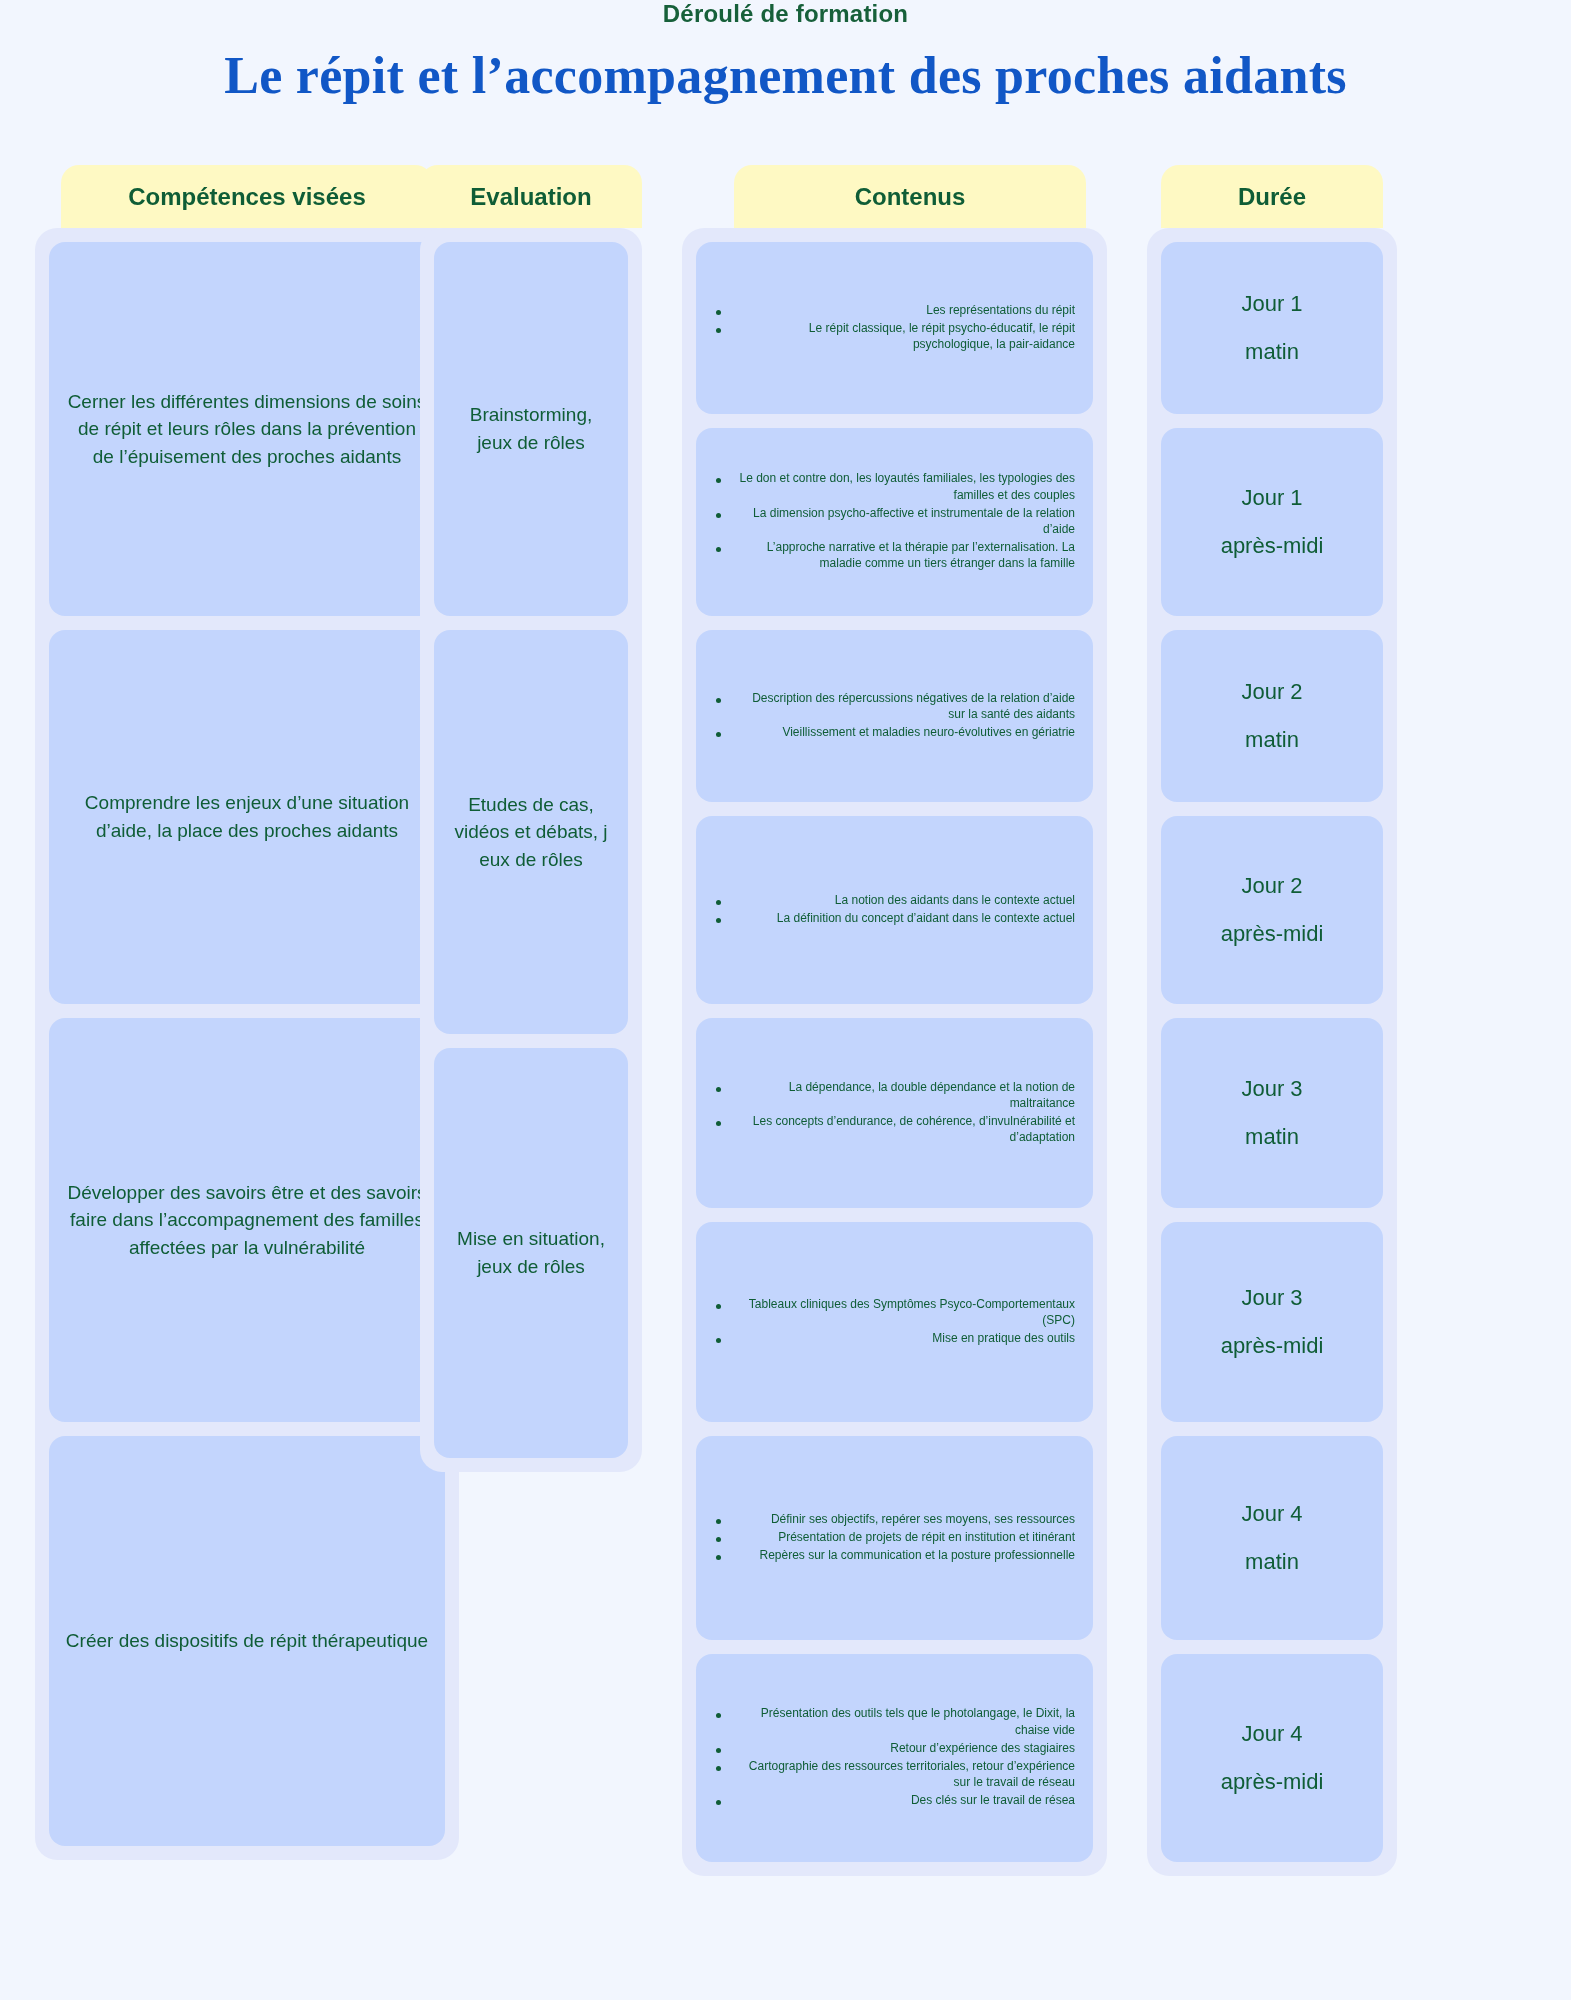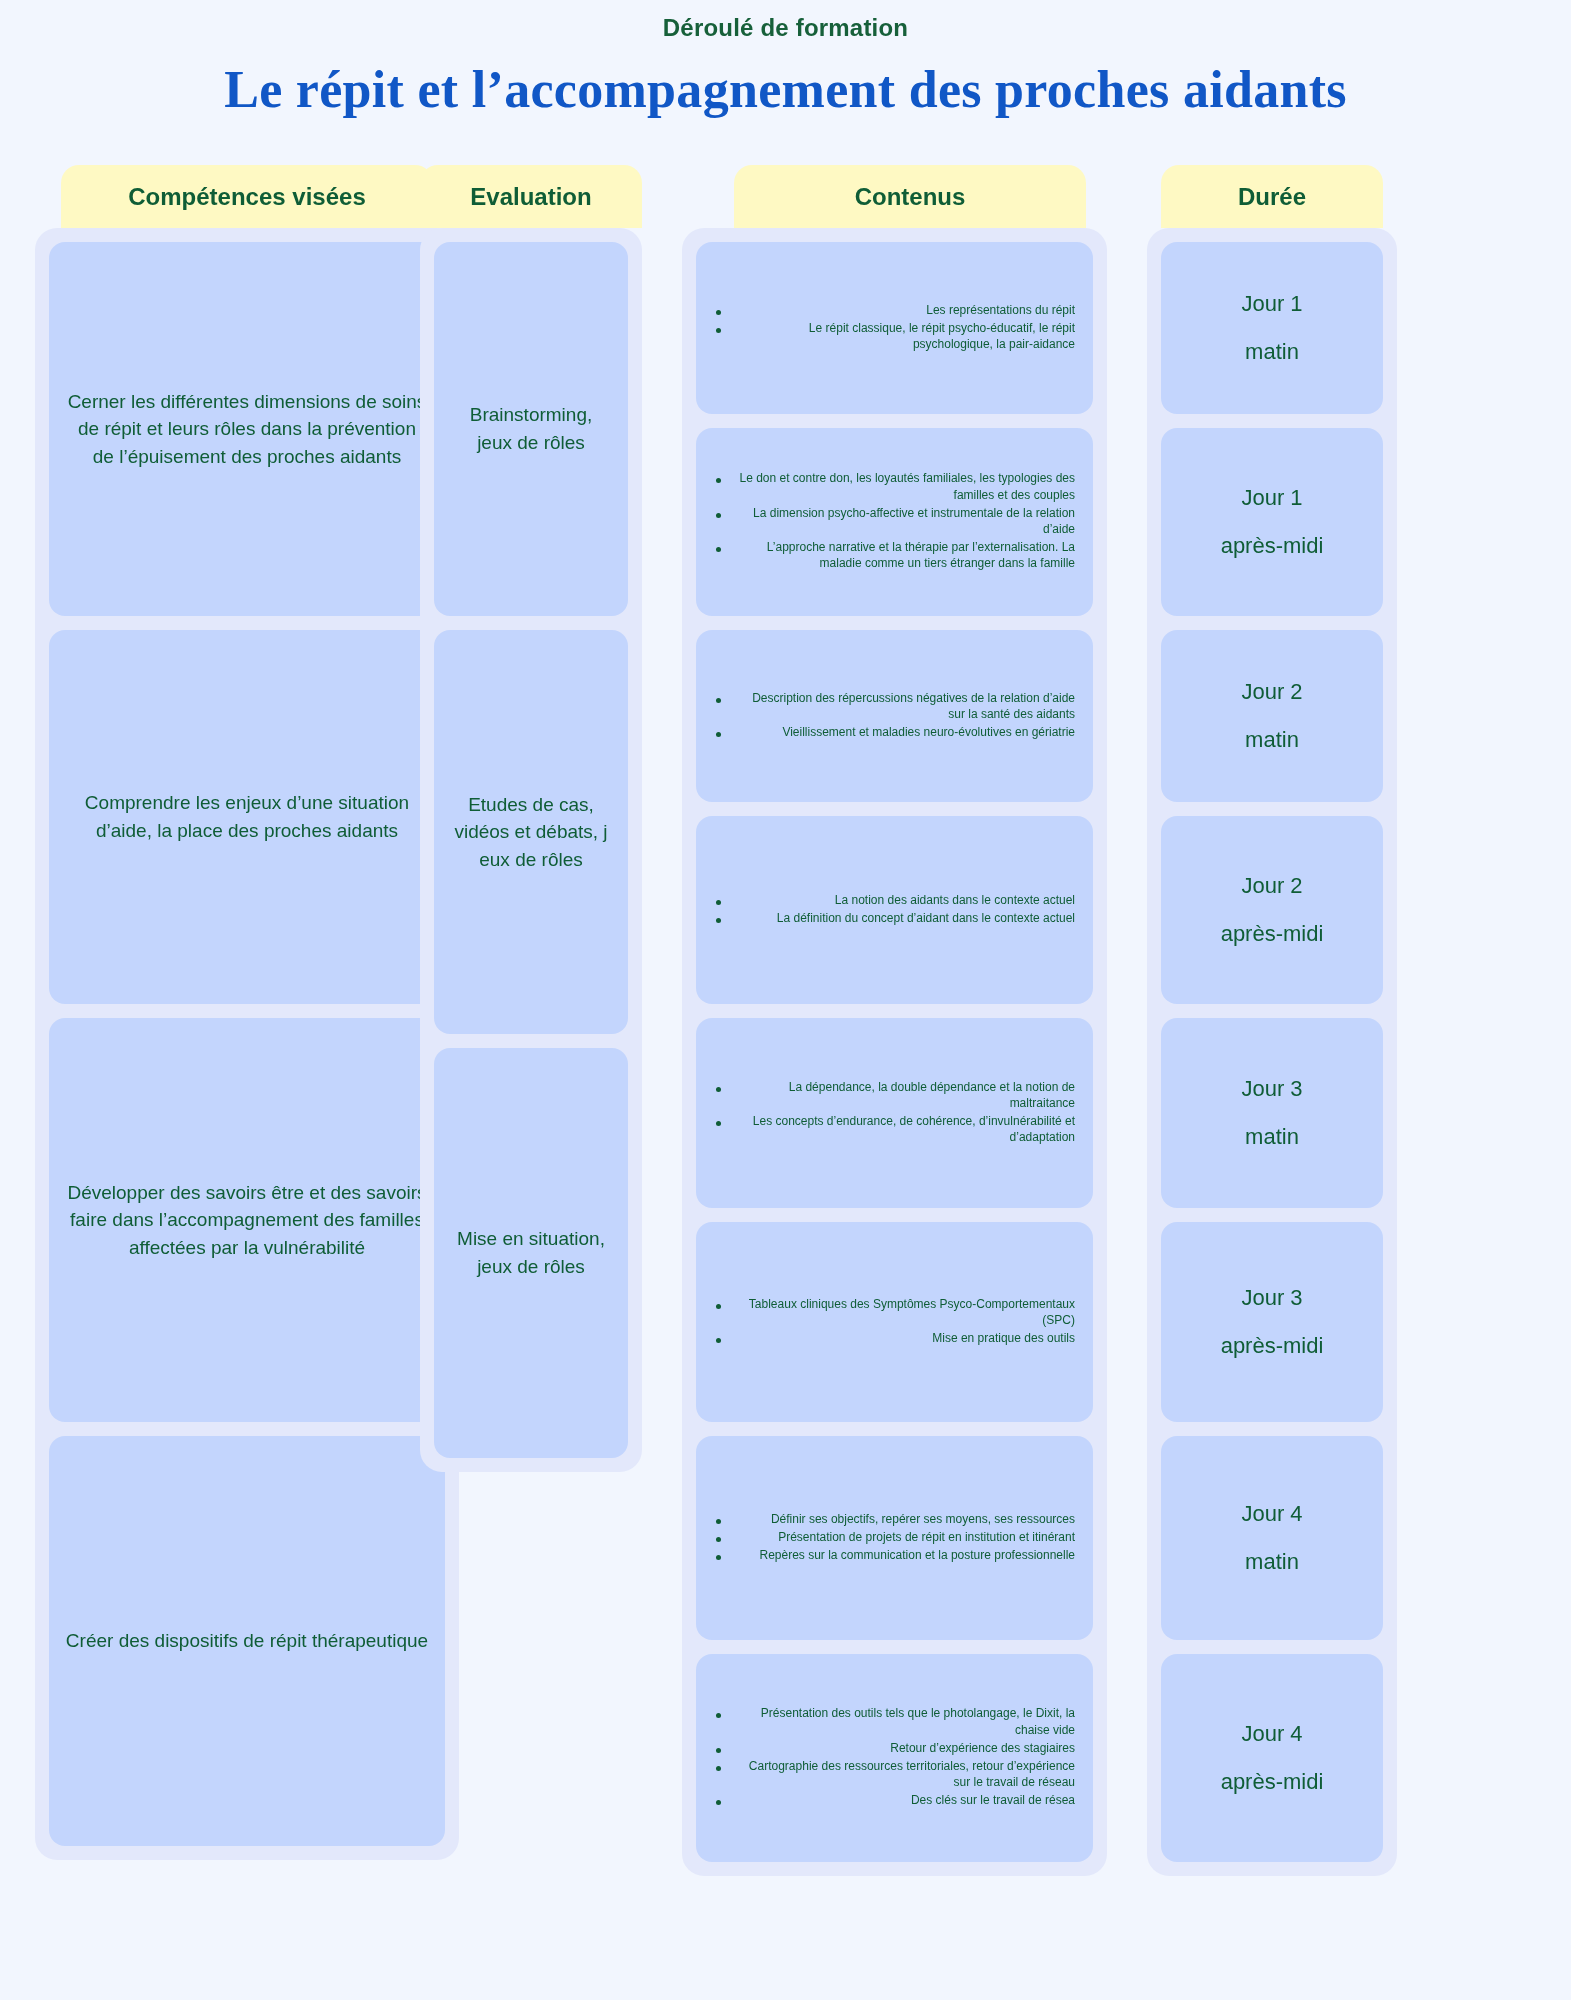--- a/index.html
+++ b/index.html
@@ -10,21 +10,20 @@
     overflow: hidden;
   }
   .page { position: relative; width: 1571px; height: 2000px; }
 
   .subtitle {
     text-align: center;
     color: #17603a;
     font-weight: bold;
     font-size: 24px;
     letter-spacing: .2px;
-    padding-top: 14px;
   }
   .maintitle {
     text-align: center;
     color: #1157c6;
     font-family: "Liberation Serif", serif;
     font-weight: bold;
     font-size: 52px;
     letter-spacing: .3px;
     margin-top: 18px;
   }

